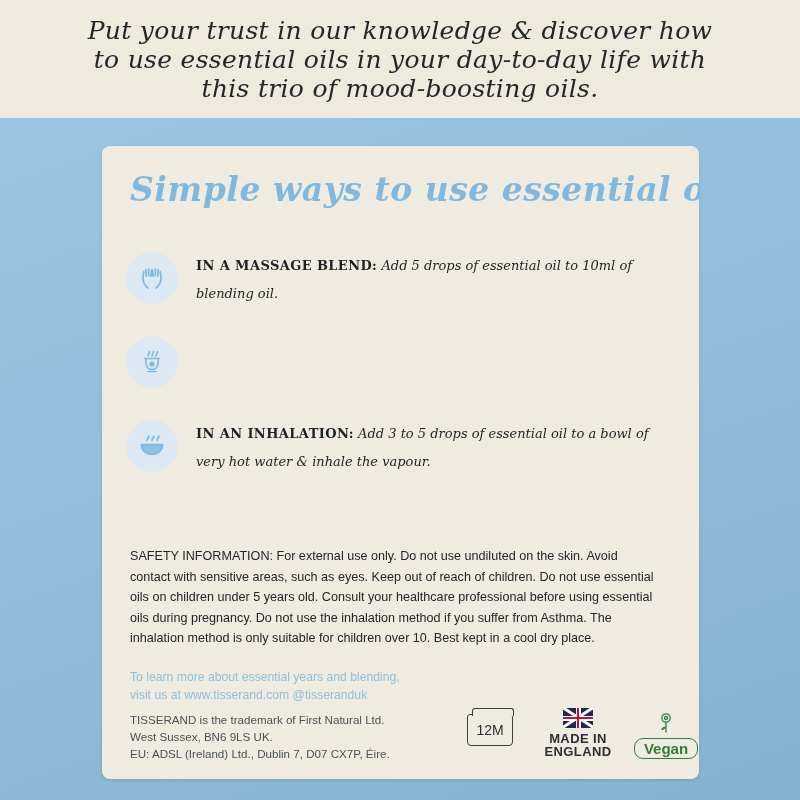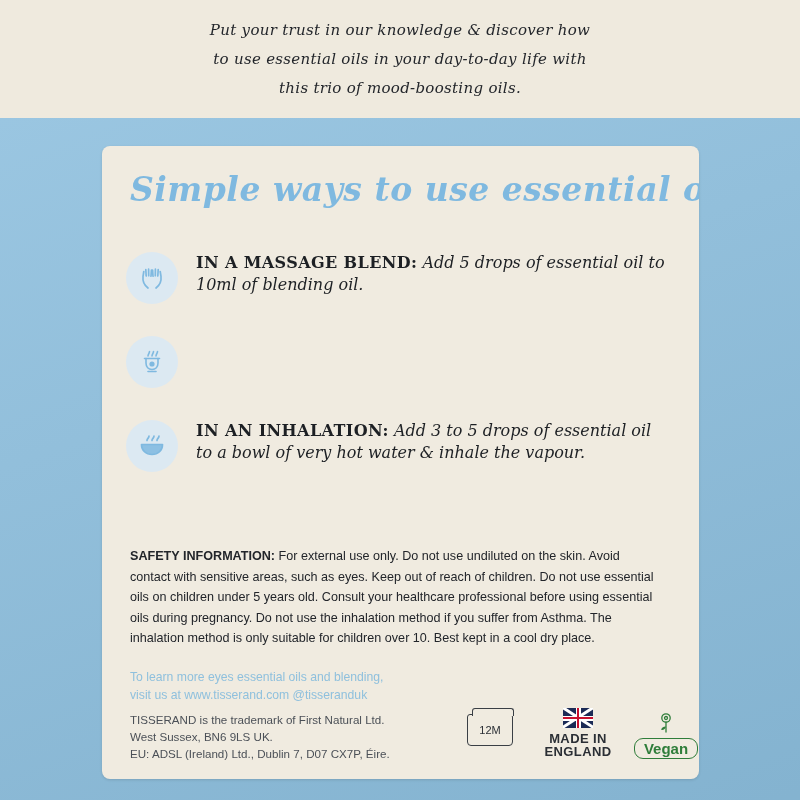--- a/index.html
+++ b/index.html
@@ -22,21 +22,21 @@
     width: 800px;
     height: 118px;
     background: #efeade;
     display: flex;
     align-items: center;
     justify-content: center;
   }
   .top-band-text {
     font-family: "DejaVu Serif", serif;
     font-style: italic;
-    font-size: 15px;
+    font-size: 25px;
     line-height: 29px;
     color: #23262b;
     text-align: center;
     letter-spacing: 0.3px;
     width: 650px;
     white-space: pre-line;
   }
   
   .blue-bg {
     position: absolute;
@@ -98,22 +98,22 @@
     flex: 0 0 52px;
     margin-right: 18px;
     margin-top: 2px;
     display: flex;
     align-items: center;
     justify-content: center;
   }
   .method-icon svg { display:block; }
   .method-text {
     font-family: "DejaVu Serif", serif;
-    font-size: 16px;
-    line-height: 22px;
+    font-size: 13px;
+    line-height: 28px;
     color: #1d2024;
     padding-top: 2px;
     max-width: 470px;
   }
   .method-title {
     font-weight: bold;
     font-style: normal;
     letter-spacing: 0.4px;
   }
   .method-body {
@@ -124,21 +124,21 @@
     position: absolute;
     left: 28px;
     top: 400px;
     width: 530px;
     font-family: "Liberation Sans", sans-serif;
     font-size: 12.6px;
     line-height: 20.5px;
     color: #22252a;
     text-align: left;
   }
-  .safety b { font-weight: bold; }
+  .safety b { font-weight: normal; }
   
   .learn-more {
     position: absolute;
     left: 28px;
     top: 522px;
     width: 500px;
     font-family: "Liberation Sans", sans-serif;
     font-size: 12.2px;
     line-height: 18px;
     color: #8fc0dd;
@@ -181,21 +181,21 @@
   .badge-pao .pao-lid {
     position: absolute;
     left: 4px; top: -7px;
     width: 40px; height: 7px;
     border: 1.6px solid #3a3f45;
     border-bottom: none;
     border-radius: 3px 3px 0 0;
     background: #f0ebe0;
   }
   .badge-pao .pao-label {
-    font-size: 11px;
+    font-size: 14px;
     line-height: 30px;
   }
   .badge-made { left: 78px; top: 0px; width: 86px; }
   .flag {
     width: 30px; height: 20px;
     margin: 0 auto 4px auto;
     position: relative;
     background: #1b2a55;
     overflow: hidden;
   }
@@ -304,21 +304,21 @@
         </div>
       </div>
 
     </div>
 
     <div class="safety">
       <b>SAFETY INFORMATION:</b><span> For external use only. Do not use undiluted on the skin. Avoid contact with sensitive areas, such as eyes. Keep out of reach of children. Do not use essential oils on children under 5 years old. Consult your healthcare professional before using essential oils during pregnancy. Do not use the inhalation method if you suffer from Asthma. The inhalation method is only suitable for children over 10. Best kept in a cool dry place.</span>
     </div>
 
     <div class="learn-more">
-      <div>To learn more eyes essential oils and blending,</div>
+      <div>To learn more about essential years and blending,</div>
       <div>visit us at  www.tisserand.com  @tisseranduk</div>
     </div>
 
     <div class="legal">
       <div>TISSERAND is the trademark of First Natural Ltd.</div>
       <div>West Sussex, BN6 9LS UK.</div>
       <div class="eu-line">EU: ADSL (Ireland) Ltd., Dublin 7, D07 CX7P, Éire.</div>
     </div>
 
     <div class="badges">

